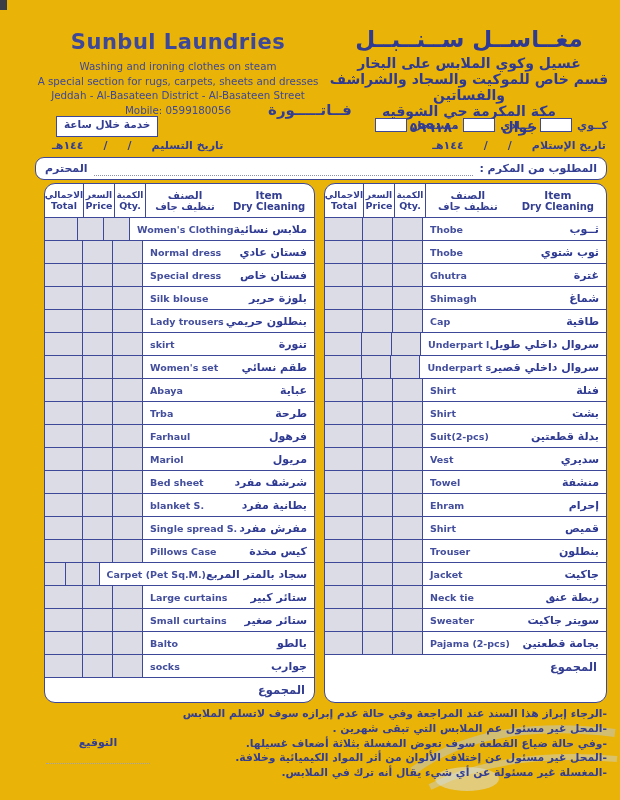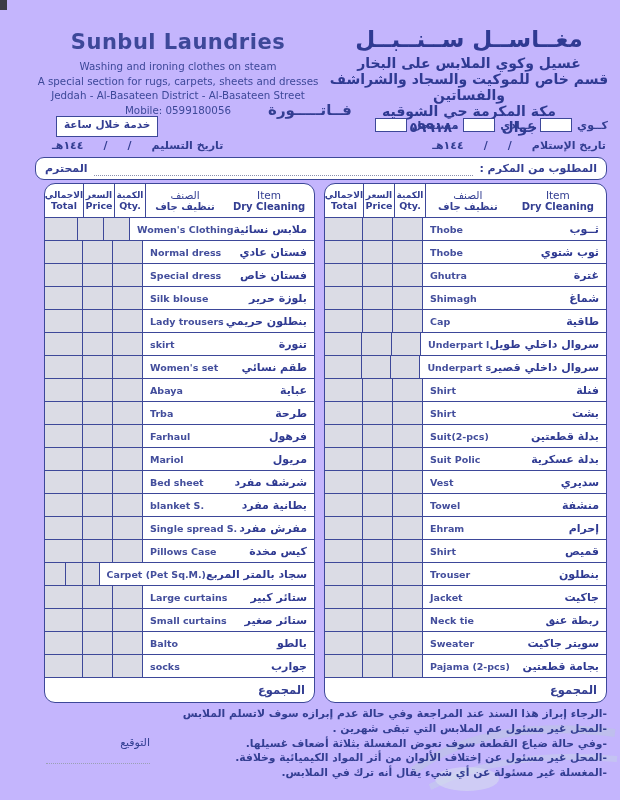--- a/index.html
+++ b/index.html
@@ -1,18 +1,18 @@
 <!DOCTYPE html>
 <html><head>
 <meta charset="utf-8">
 <style>
   html,body{margin:0;padding:0;}
   body{width:620px;height:800px;background:#e9e9e9;}
   .page{
-    position:relative;width:620px;height:800px;background:#c4b5fd;
+    position:relative;width:620px;height:800px;background:#eab308;
     font-family:"DejaVu Sans",sans-serif;color:#333e92;overflow:hidden;
   }
   .corner-artifact{position:absolute;top:0;left:0;width:7px;height:10px;background:#3c3c46;}
 
   
   .hdr-en{position:absolute;top:30px;left:32px;width:292px;text-align:center;color:#3d4899;}
   .hdr-en .title{font-size:21px;font-weight:bold;letter-spacing:.5px;margin-bottom:5px;}
   .hdr-en .sub{font-size:10.3px;font-weight:normal;line-height:14.5px;}
 
   .hdr-ar{position:absolute;top:26px;right:8px;width:286px;text-align:center;direction:rtl;color:#2f3a92;}
@@ -50,42 +50,42 @@
   .hc{display:flex;flex-direction:column;justify-content:center;text-align:center;
     border-right:1.1px solid #3d4899;direction:rtl;}
   .hc .l1{font-size:9px;font-weight:bold;}
   .hc .l2{font-size:9.5px;font-weight:bold;direction:ltr;}
   .col-total{width:38px;}
   .col-price{width:30px;align-items:center;}
   .col-qty{width:30px;}
   .hc.item{flex:1;flex-direction:row;border-right:none;}
   .hc.item .half{flex:1;display:flex;flex-direction:column;justify-content:center;text-align:center;}
   .hc.item .half.en{flex:1.15;}
-  .hc.item .half .a{font-size:10.5px;font-weight:normal;}
+  .hc.item .half .a{font-size:10.5px;font-weight:bold;}
   .hc.item .half .b{font-size:10px;font-weight:bold;}
 
   .trow{display:flex;height:23px;border-bottom:1.1px solid #3d4899;box-sizing:border-box;}
   .cell{border-right:1.1px solid #3d4899;box-sizing:border-box;}
   .cell.fill{background:#dbdce5;}
   .cell.total{width:38px;}
   .cell.price{width:30px;}
   .cell.qty{width:30px;}
   .cell.item{flex:1;border-right:none;display:flex;justify-content:space-between;
     align-items:center;padding:0 7px;}
   .cell.item .en{font-size:9.5px;font-weight:bold;color:#434e9c;white-space:nowrap;}
   .cell.item .ar{font-size:11px;font-weight:bold;color:#2f3a92;white-space:nowrap;}
 
   .tfoot{height:24px;display:flex;align-items:center;direction:rtl;padding:0 9px;
     font-size:11.5px;font-weight:bold;}
 
   
   .notes{position:absolute;top:707px;right:13px;width:522px;direction:rtl;text-align:right;
     font-size:10.8px;font-weight:bold;line-height:14.8px;z-index:2;}
-  .signature{position:absolute;top:736px;left:46px;width:104px;text-align:right;
-    font-size:11px;font-weight:normal;z-index:2;}
+  .signature{position:absolute;top:736px;left:46px;width:104px;text-align:center;
+    font-size:11px;font-weight:bold;z-index:2;}
   .sig-line{margin-top:13px;border-bottom:1.6px dotted #9aa0b5;height:1px;}
   .watermark{position:absolute;right:0;bottom:6px;width:215px;height:115px;z-index:1;}
 </style>
 </head>
 <body>
 
 <div class="page">
 
   <div class="corner-artifact"></div>
 
@@ -465,29 +465,20 @@
     <div class="cell item">
       <span class="en">Suit(2-pcs)</span>
       <span class="ar">بدلة قطعتين</span>
     </div>
   </div>
           <div class="trow">
     <div class="cell total fill"></div>
     <div class="cell price fill"></div>
     <div class="cell qty fill"></div>
     <div class="cell item">
-      <span class="en">Suit Polic</span>
-      <span class="ar">بدلة عسكرية</span>
-    </div>
-  </div>
-          <div class="trow">
-    <div class="cell total fill"></div>
-    <div class="cell price fill"></div>
-    <div class="cell qty fill"></div>
-    <div class="cell item">
       <span class="en">Vest</span>
       <span class="ar">سديري</span>
     </div>
   </div>
           <div class="trow">
     <div class="cell total fill"></div>
     <div class="cell price fill"></div>
     <div class="cell qty fill"></div>
     <div class="cell item">
       <span class="en">Towel</span>

